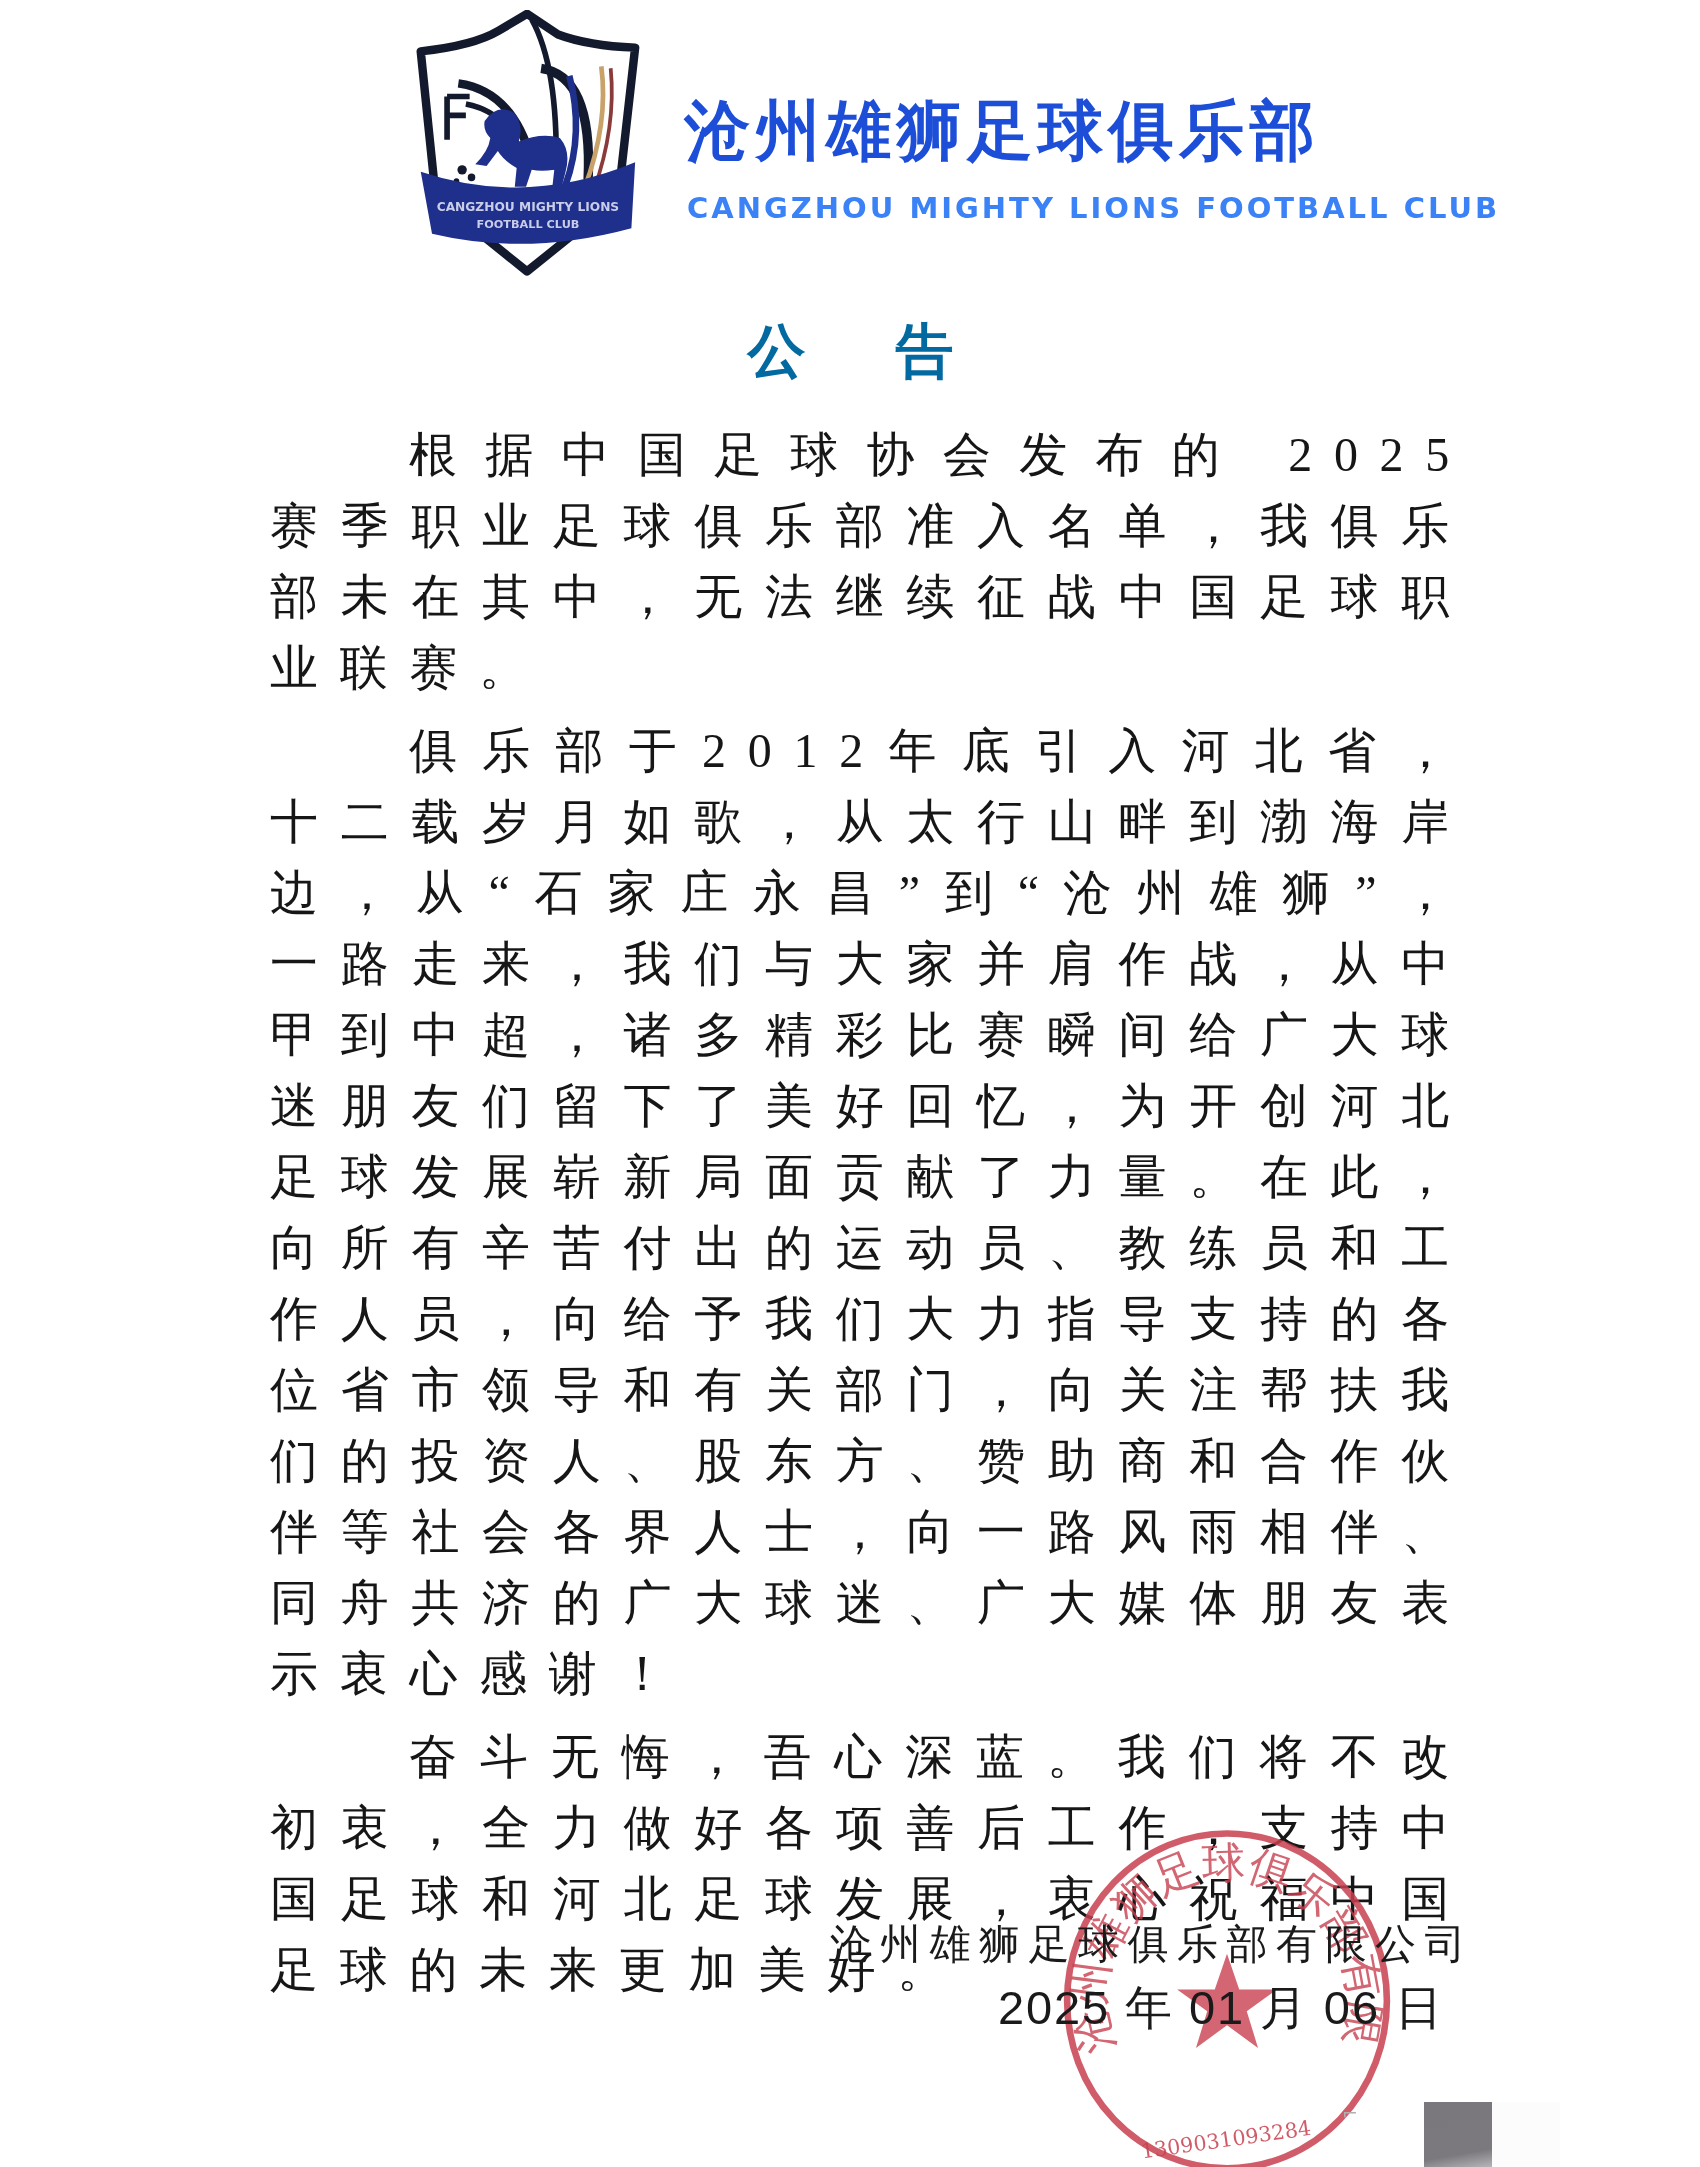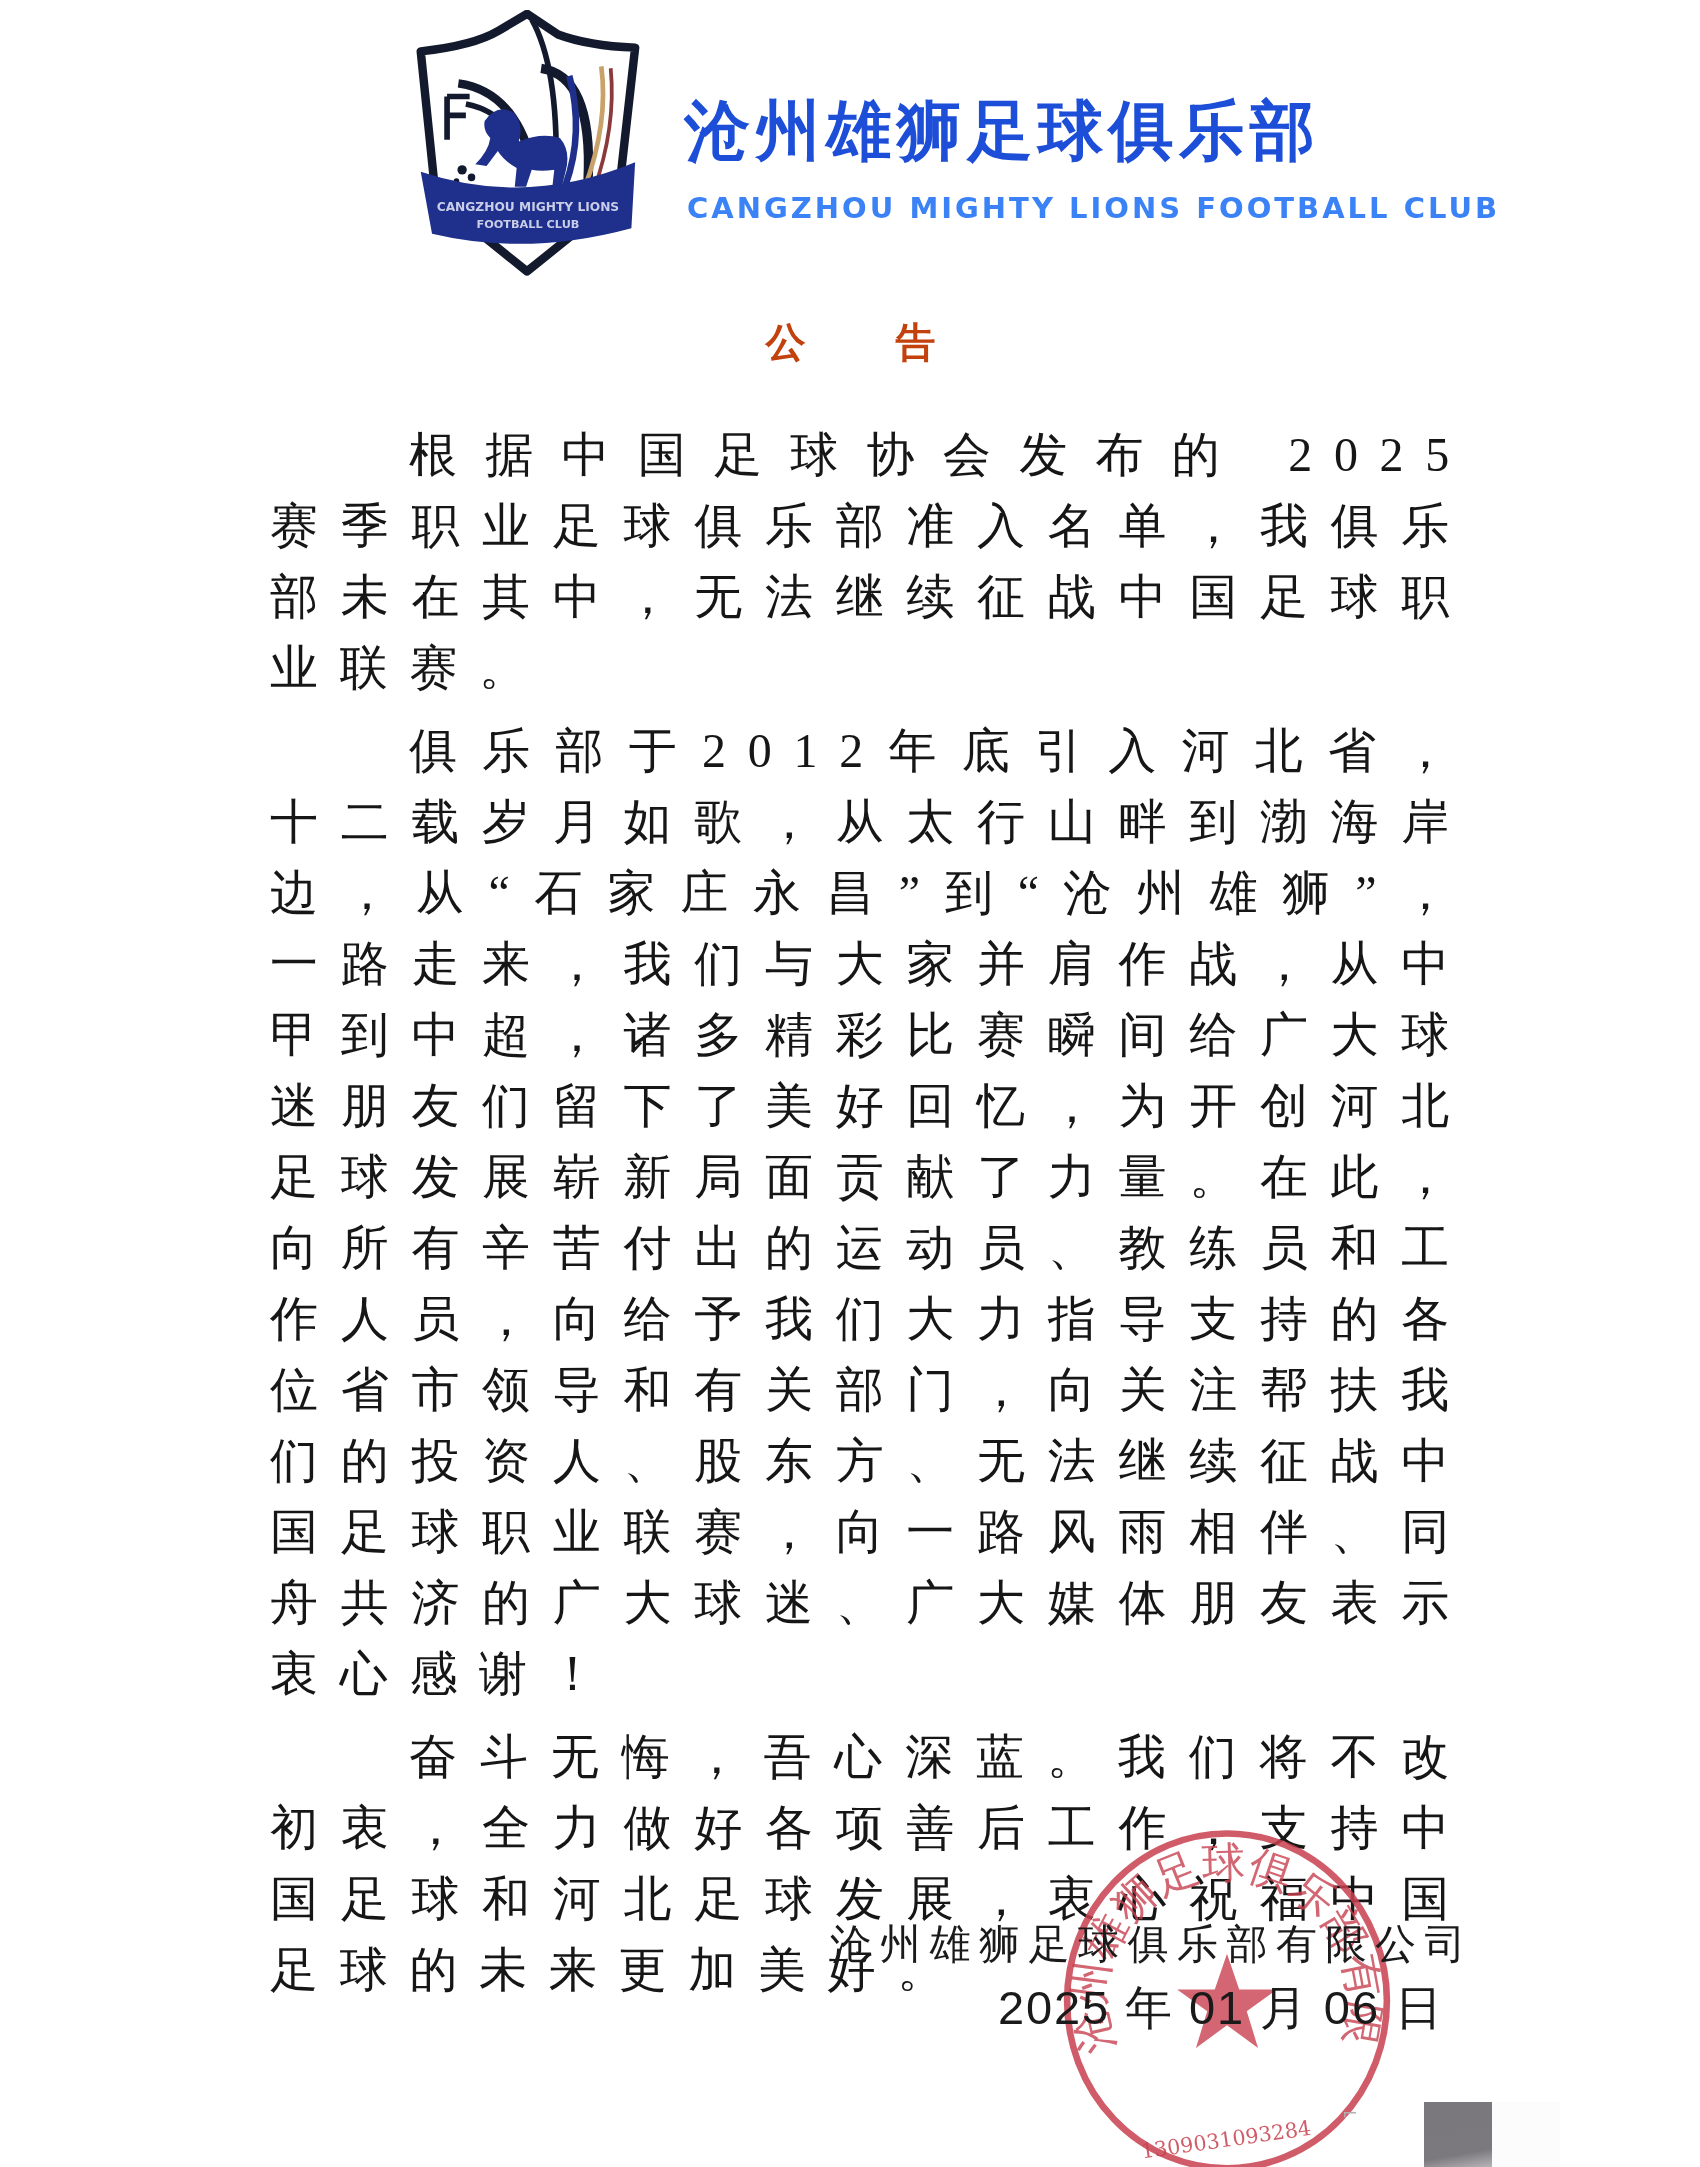--- a/index.html
+++ b/index.html
@@ -43,26 +43,26 @@
       letter-spacing: 3px;
       color: #3b82f6;
       white-space: nowrap;
       line-height: 1;
     }
     .notice-title {
       position: absolute;
       left: 0; width: 1701px;
       top: 322px;
       text-align: center;
-      font-size: 40px;
+      font-size: 58px;
       font-weight: bold;
       letter-spacing: 90px;
       text-indent: 90px;
       line-height: 1;
-      color: #c2410c;
+      color: #0369a1;
     }
     .body-text {
       position: absolute;
       left: 270px;
       top: 407px;
       width: 1201px;
       font-size: 48px;
       line-height: 71px;
       letter-spacing: 21.7px;
       color: #161616;
@@ -154,21 +154,21 @@
     </svg>
   </div>
   <div class="club-name-cn">沧州雄狮足球俱乐部</div>
   <div class="club-name-en">CANGZHOU MIGHTY LIONS FOOTBALL CLUB</div>
 </div>
 
 <div class="notice-title">公告</div>
 
 <div class="body-text">
   <p>根据中国足球协会发布的 2025 赛季职业足球俱乐部准入名单，我俱乐部未在其中，无法继续征战中国足球职业联赛。</p>
-  <p>俱乐部于2012年底引入河北省，十二载岁月如歌，从太行山畔到渤海岸边，从“石家庄永昌”到“沧州雄狮”，一路走来，我们与大家并肩作战，从中甲到中超，诸多精彩比赛瞬间给广大球迷朋友们留下了美好回忆，为开创河北足球发展崭新局面贡献了力量。在此，向所有辛苦付出的运动员、教练员和工作人员，向给予我们大力指导支持的各位省市领导和有关部门，向关注帮扶我们的投资人、股东方、无法继续征战中国足球职业联赛，向一路风雨相伴、同舟共济的广大球迷、广大媒体朋友表示衷心感谢！</p>
+  <p>俱乐部于2012年底引入河北省，十二载岁月如歌，从太行山畔到渤海岸边，从“石家庄永昌”到“沧州雄狮”，一路走来，我们与大家并肩作战，从中甲到中超，诸多精彩比赛瞬间给广大球迷朋友们留下了美好回忆，为开创河北足球发展崭新局面贡献了力量。在此，向所有辛苦付出的运动员、教练员和工作人员，向给予我们大力指导支持的各位省市领导和有关部门，向关注帮扶我们的投资人、股东方、赞助商和合作伙伴等社会各界人士，向一路风雨相伴、同舟共济的广大球迷、广大媒体朋友表示衷心感谢！</p>
   <p>奋斗无悔，吾心深蓝。我们将不改初衷，全力做好各项善后工作，支持中国足球和河北足球发展，衷心祝福中国足球的未来更加美好。</p>
 </div>
 
 <div class="seal">
   <svg width="348" height="353" viewBox="0 0 370 375" xmlns="http://www.w3.org/2000/svg">
     <defs>
       <path id="sealArc" d="M70 250 A130 130 0 1 1 300 250"></path>
     </defs>
     <ellipse cx="185" cy="190" rx="170" ry="178" fill="none" stroke="#c8404f" stroke-width="7" opacity="0.85"></ellipse>
     <text font-size="46" fill="#c8404f" opacity="0.8" font-family="DejaVu Sans, sans-serif">

